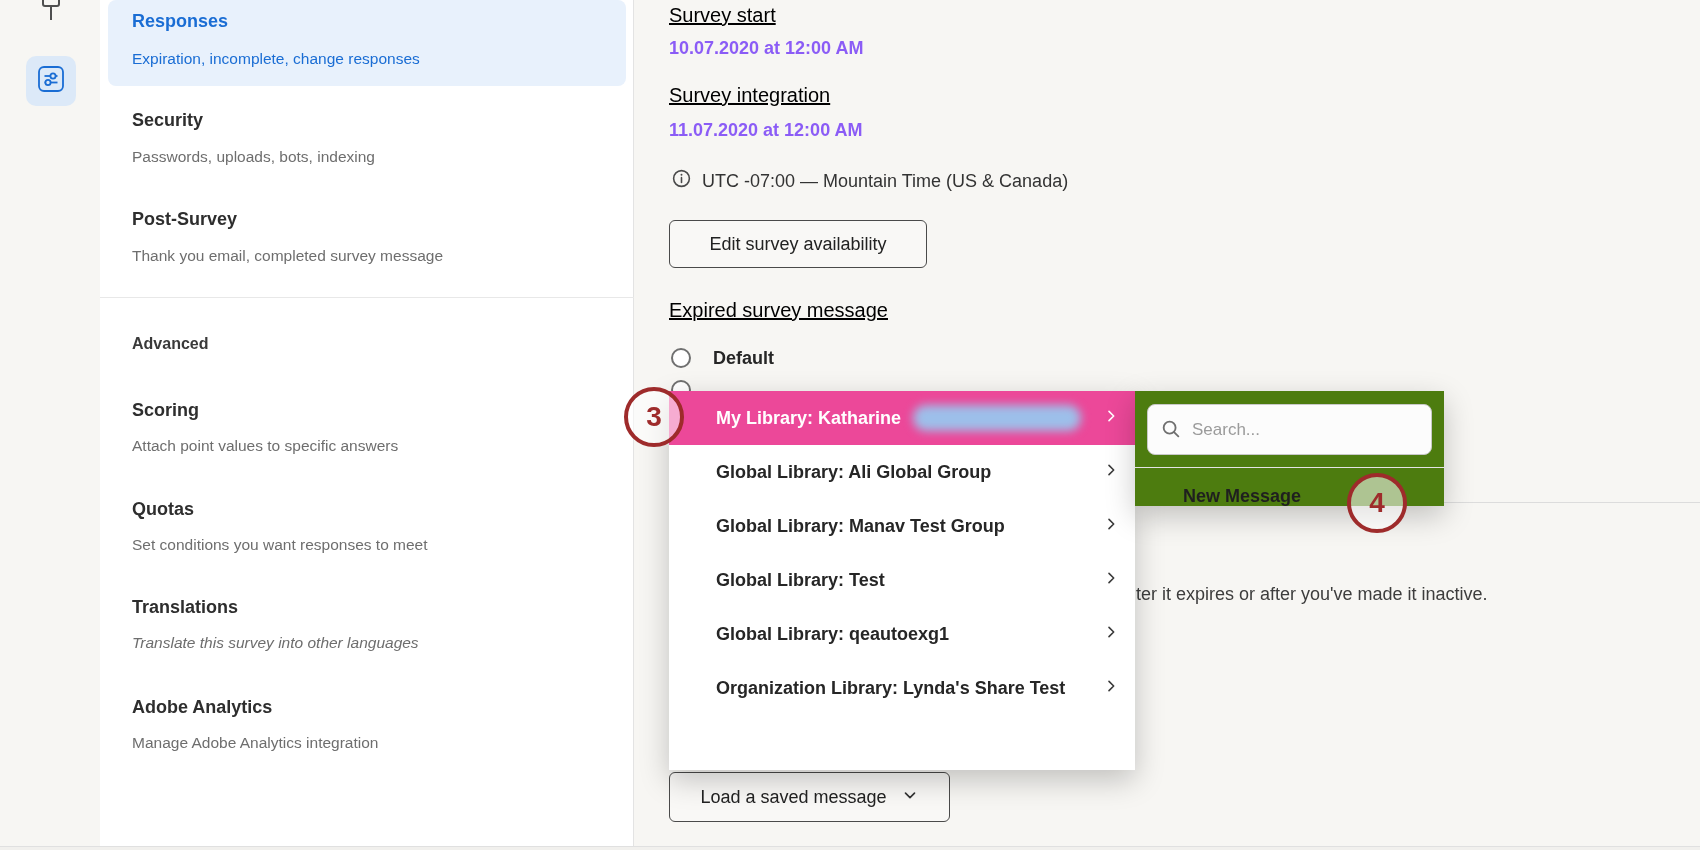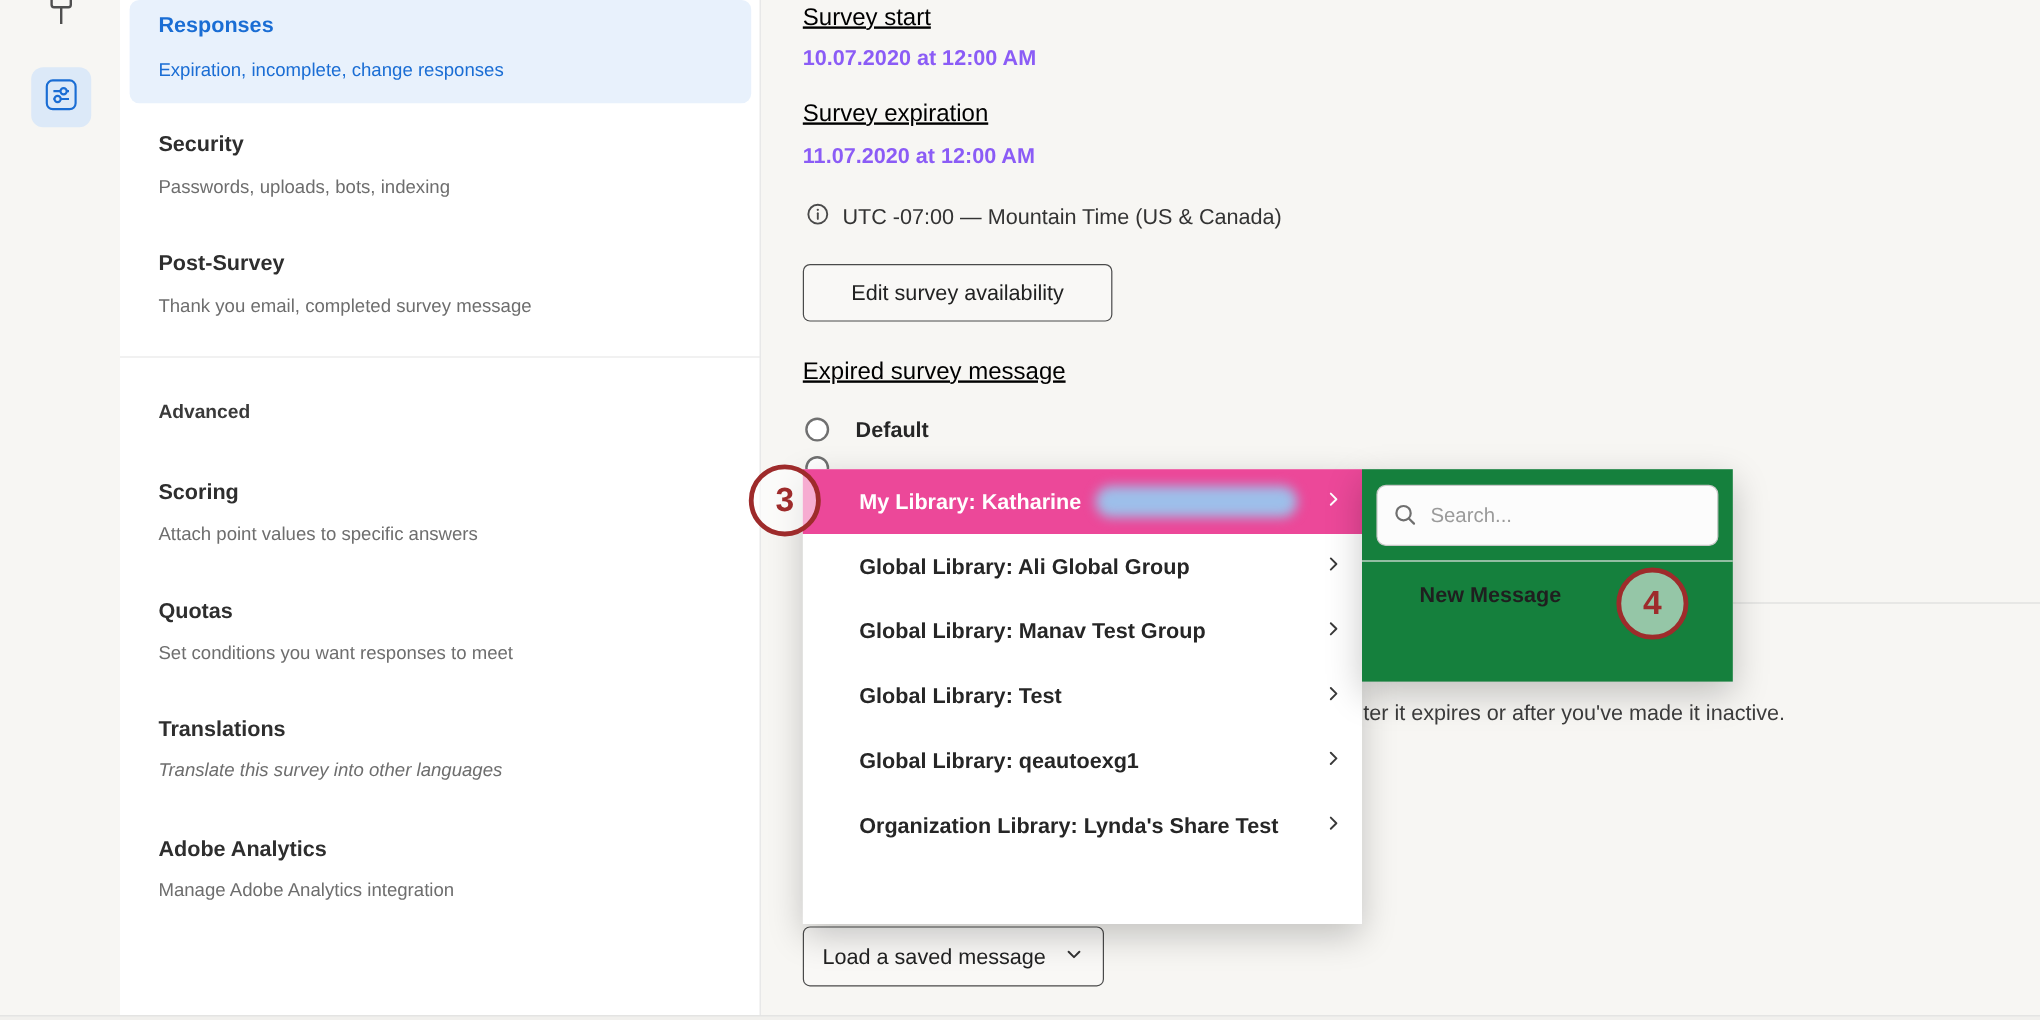--- a/index.html
+++ b/index.html
@@ -37,21 +37,21 @@
   
   .menu { position:absolute; left:669px; top:391px; width:466px; height:379px; background:#ffffff;
           box-shadow:0 10px 28px rgba(0,0,0,0.22); z-index:10; }
   .menu-item { height:54px; display:flex; align-items:center; padding:0 16px 0 47px; font-size:18px;
                font-weight:600; color:#262626; cursor:pointer; }
   .menu-item .grow { flex:1; }
   .menu-item.hl { background:#ec4899; color:#ffffff; }
   .blur-blob { width:168px; height:26px; margin-left:12px; background:#9dbfea; border-radius:13px; filter:blur(5px); }
 
   
-  .submenu { position:absolute; left:1135px; top:391px; width:309px; height:177px; background:#15803d;
+  .submenu { position:absolute; left:1135px; top:391px; width:309px; height:115px; background:#4d7c0f;
              box-shadow:0 10px 28px rgba(0,0,0,0.22); z-index:10; }
   .search-wrap { position:relative; margin:13px 12px 12px 12px; }
   .search-input { width:100%; height:51px; border:1px solid #c8c8c8; border-radius:8px; background:#fcfcfc;
                   padding:0 12px 0 44px; font-size:17px; color:#333; font-family:inherit; outline:none; }
   .search-input::placeholder { color:#9b9b9b; }
   .search-icon { position:absolute; left:13px; top:14px; }
   .new-msg { height:58px; border-top:1px solid #e4e4e4; display:flex; align-items:center; padding-left:48px;
              font-size:18px; font-weight:600; color:#1f1f1f; cursor:pointer; }
 
   
@@ -107,21 +107,21 @@
     <div class="sb-label" style="top:597px;">Translations</div>
     <div class="sb-desc" style="top:634px;font-style:italic;">Translate this survey into other languages</div>
 
     <div class="sb-label" style="top:697px;">Adobe Analytics</div>
     <div class="sb-desc" style="top:734px;">Manage Adobe Analytics integration</div>
   </div>
 
   <div class="main-label" style="left:669px; top:4px;">Survey start</div>
   <div class="main-value" style="left:669px; top:38px;">10.07.2020 at 12:00 AM</div>
 
-  <div class="main-label" style="left:669px; top:84px;">Survey expiration</div>
+  <div class="main-label" style="left:669px; top:84px;">Survey integration</div>
   <div class="main-value" style="left:669px; top:120px;">11.07.2020 at 12:00 AM</div>
 
   <div class="tz-row" style="left:671px; top:168px;">
     <span>
       <svg width="21" height="21" viewBox="0 0 24 24" fill="none" stroke="#4a4a4a" stroke-width="1.8">
         <circle cx="12" cy="12" r="9"></circle>
         <line x1="12" y1="11" x2="12" y2="16.5" stroke-linecap="round"></line>
         <circle cx="12" cy="7.8" r="1.1" fill="#4a4a4a" stroke="none"></circle>
       </svg>
     </span>
@@ -133,21 +133,21 @@
   <div class="main-label" style="left:669px; top:299px;">Expired survey message</div>
 
   <div class="radio" style="left:671px; top:348px;"></div>
   <div class="radio-label" style="left:713px; top:348px;">Default</div>
 
   <div class="radio" style="left:671px; top:380px;"></div>
 
   <div class="fragment">ter it expires or after you've made it inactive.</div>
   <div class="right-divider"></div>
 
-  <button class="btn-outline" style="left:669px; top:772px; width:251px; height:50px;">
+  <button class="btn-outline" style="left:669px; top:772px; width:281px; height:50px;">
     <span>Load a saved message</span>
     <span>
       <svg width="18" height="18" viewBox="0 0 24 24" fill="none" stroke="#333" stroke-width="2.2" stroke-linecap="round" stroke-linejoin="round">
         <polyline points="6 9.5 12 15.5 18 9.5"></polyline>
       </svg>
     </span>
   </button>
 
   <div class="menu">
     <div class="menu-item hl">

